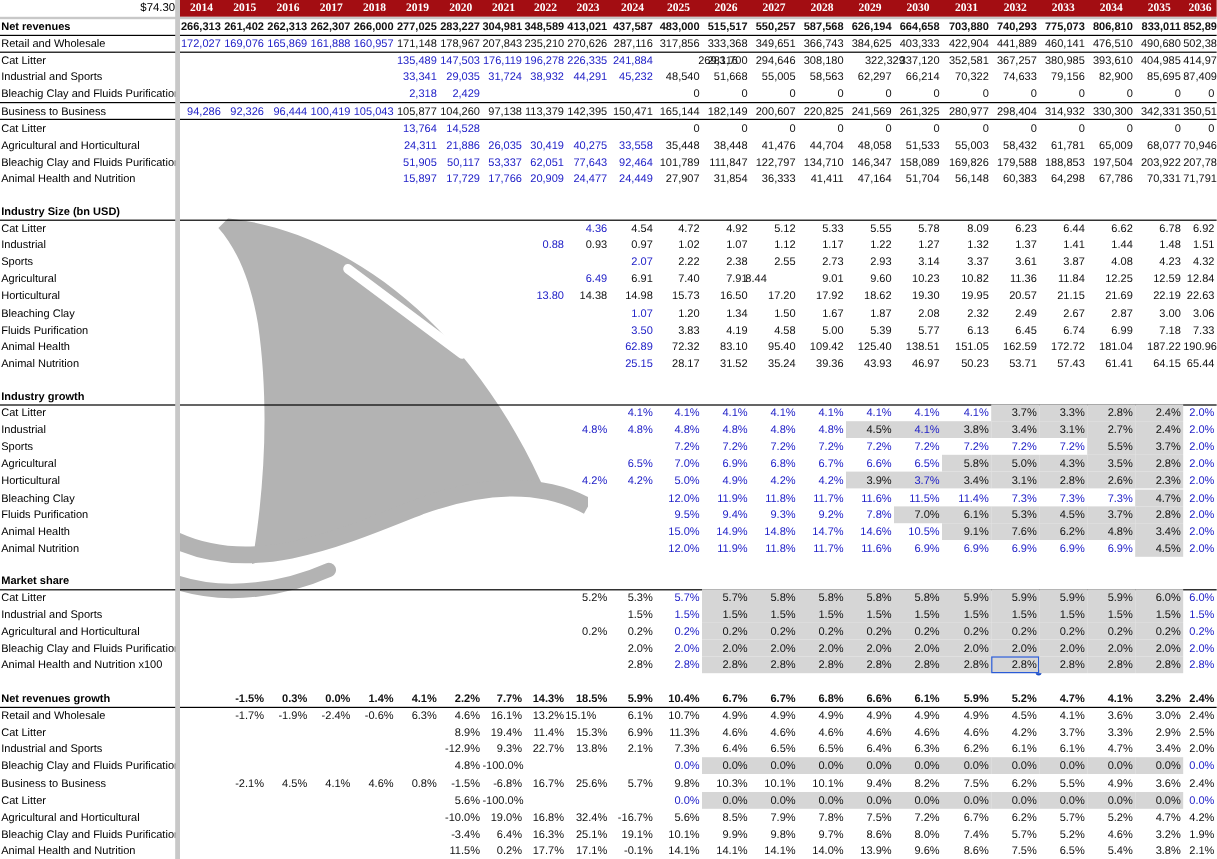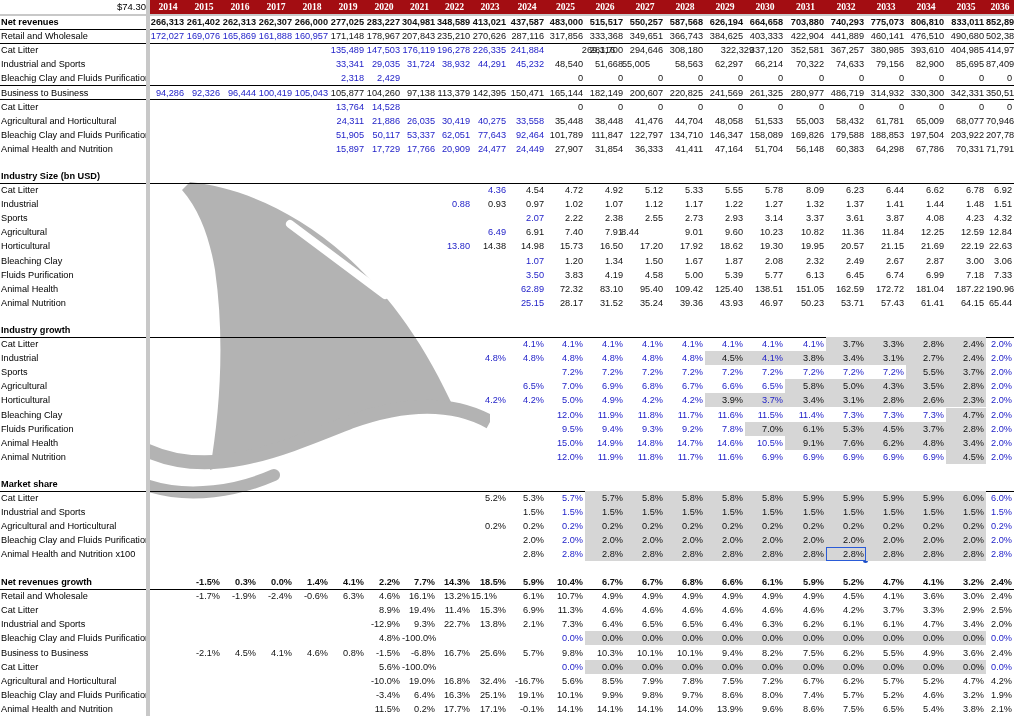--- a/index.html
+++ b/index.html
@@ -154,21 +154,21 @@
         <div class="c " style="left: 258px; width: 36px;"></div>
         <div class="c " style="left: 294px; width: 36px;"></div>
         <div class="c b" style="left: 330px; width: 36px;">33,341</div>
         <div class="c b" style="left: 366px; width: 36px;">29,035</div>
         <div class="c b" style="left: 402px; width: 35px;">31,724</div>
         <div class="c b" style="left: 437px; width: 35px;">38,932</div>
         <div class="c b" style="left: 472px; width: 36px;">44,291</div>
         <div class="c b" style="left: 508px; width: 38px;">45,232</div>
         <div class="c k" style="left: 546px; width: 39px;">48,540</div>
         <div class="c k" style="left: 585px; width: 40px;">51,668</div>
-        <div class="c k" style="left: 612px; width: 40px;">55,005</div>
+        <div class="c k" style="left: 625px; width: 40px;">55,005</div>
         <div class="c k" style="left: 665px; width: 40px;">58,563</div>
         <div class="c k" style="left: 705px; width: 40px;">62,297</div>
         <div class="c k" style="left: 745px; width: 40px;">66,214</div>
         <div class="c k" style="left: 785px; width: 41px;">70,322</div>
         <div class="c k" style="left: 826px; width: 40px;">74,633</div>
         <div class="c k" style="left: 866px; width: 40px;">79,156</div>
         <div class="c k" style="left: 906px; width: 40px;">82,900</div>
         <div class="c k" style="left: 946px; width: 40px;">85,695</div>
         <div class="c k" style="left: 986px; width: 28px;">87,409</div>
       </div>
@@ -212,21 +212,21 @@
         <div class="c k" style="left: 437px; width: 35px;">113,379</div>
         <div class="c k" style="left: 472px; width: 36px;">142,395</div>
         <div class="c k" style="left: 508px; width: 38px;">150,471</div>
         <div class="c k" style="left: 546px; width: 39px;">165,144</div>
         <div class="c k" style="left: 585px; width: 40px;">182,149</div>
         <div class="c k" style="left: 625px; width: 40px;">200,607</div>
         <div class="c k" style="left: 665px; width: 40px;">220,825</div>
         <div class="c k" style="left: 705px; width: 40px;">241,569</div>
         <div class="c k" style="left: 745px; width: 40px;">261,325</div>
         <div class="c k" style="left: 785px; width: 41px;">280,977</div>
-        <div class="c k" style="left: 826px; width: 40px;">486,719</div>
+        <div class="c k" style="left: 826px; width: 40px;">298,404</div>
         <div class="c k" style="left: 866px; width: 40px;">314,932</div>
         <div class="c k" style="left: 906px; width: 40px;">330,300</div>
         <div class="c k" style="left: 946px; width: 40px;">342,331</div>
         <div class="c k" style="left: 986px; width: 28px;">350,518</div>
       </div>
       <div class="uline" style="top: 99px;"></div>
       <div class="row" style="top: 99.6px;">
         <div class="lbl">Cat Litter</div>
         <div class="c " style="left: 150px; width: 36px;"></div>
         <div class="c " style="left: 186px; width: 36px;"></div>

